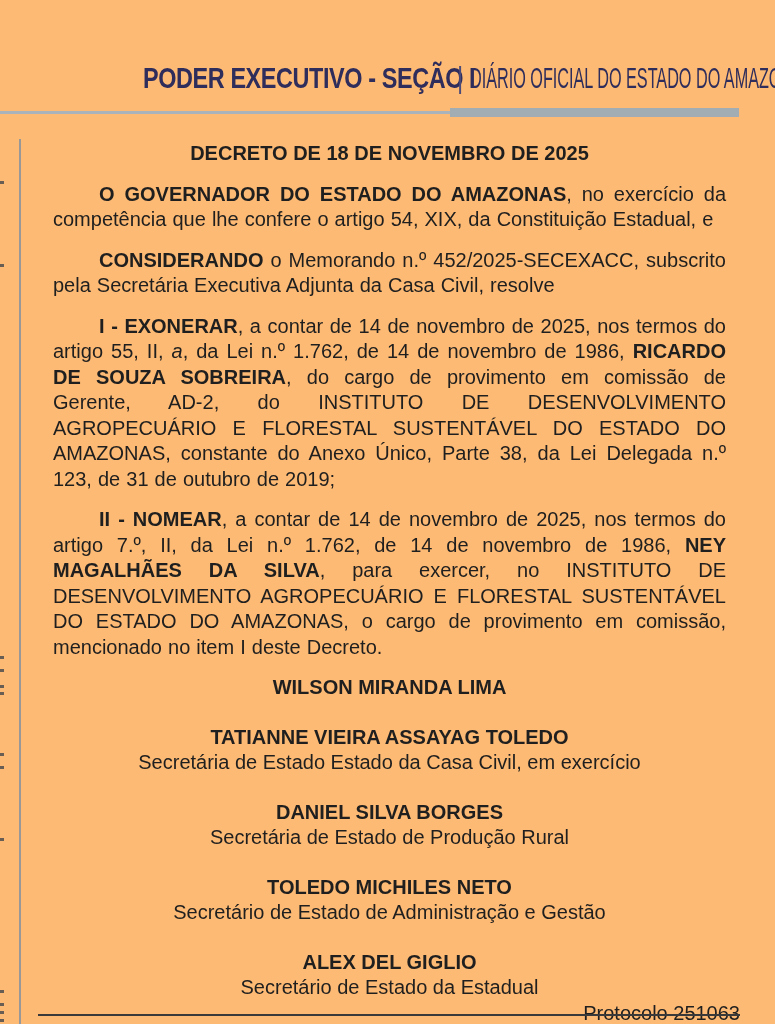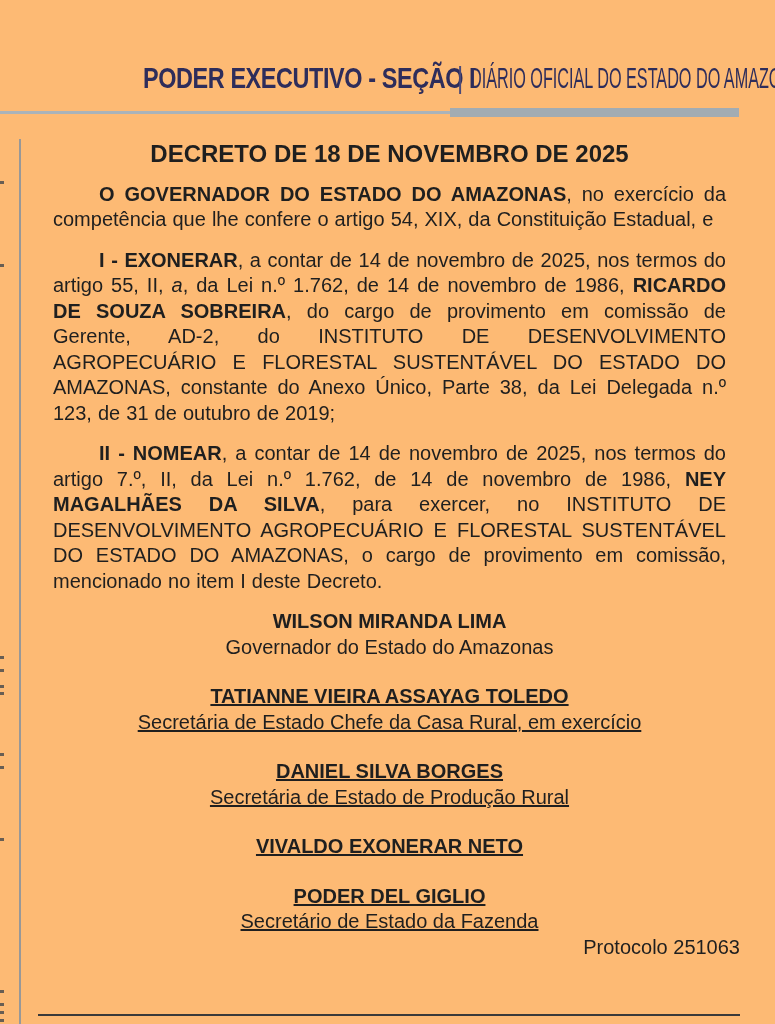--- a/index.html
+++ b/index.html
@@ -54,38 +54,38 @@
   .content {
     position: absolute;
     left: 38px;
     top: 141px;
     width: 703px;
     font-size: 20px;
     line-height: 25.5px;
   }
   .decree-title {
     margin: 0;
-    font-size: 24px;
+    font-size: 20px;
     line-height: 25.5px;
     font-weight: bold;
     text-align: center;
   }
   .body-para {
     margin: 15px;
     text-align: justify;
     text-indent: 46px;
     word-spacing: 0.5px;
   }
   .b { font-weight: bold; }
   .i { font-style: italic; }
 
   
   .signatures { margin-top: 13px; }
   .sig-block { text-align: center; }
-  .sig-block + .sig-block { margin-top: 24px; text-decoration: underline; }
+  .sig-block + .sig-block { margin-top: 24px; }
   .sig-name { font-weight: bold; }
 
   
   .protocol {
     text-align: right;
     font-weight: normal;
     padding-right: 1px;
   }
 </style>
 </head>
@@ -116,43 +116,44 @@
       <div class="edge-speck" style="top: 1003px;"></div>
       <div class="edge-speck" style="top: 1011px;"></div>
       <div class="edge-speck" style="top: 1019px;"></div>
     </div>
 
   <main class="content">
     <h1 class="decree-title">DECRETO DE 18 DE NOVEMBRO DE 2025</h1>
 
     <div id="decree-body">
         <p class="body-para"><span class="b">O GOVERNADOR DO ESTADO DO AMAZONAS</span><span>, no exercício da competência que lhe confere o artigo 54, XIX, da Constituição Estadual, e</span></p>
+        <p class="body-para"><span class="b">CONSIDERANDO</span><span> o Memorando n.º 452/2025-SECEXACC, subscrito pela Secretária Executiva Adjunta da Casa Civil, resolve</span></p>
         <p class="body-para"><span class="b">I - EXONERAR</span><span>, a contar de 14 de novembro de 2025, nos termos do artigo 55, II, </span><span class="i">a</span><span>, da Lei n.º 1.762, de 14 de novembro de 1986, </span><span class="b">RICARDO DE SOUZA SOBREIRA</span><span>, do cargo de provimento em comissão de Gerente, AD-2, do INSTITUTO DE DESENVOLVIMENTO AGROPECUÁRIO E FLORESTAL SUSTENTÁVEL DO ESTADO DO AMAZONAS, constante do Anexo Único, Parte 38, da Lei Delegada n.º 123, de 31 de outubro de 2019;</span></p>
         <p class="body-para"><span class="b">II - NOMEAR</span><span>, a contar de 14 de novembro de 2025, nos termos do artigo 7.º, II, da Lei n.º 1.762, de 14 de novembro de 1986, </span><span class="b">NEY MAGALHÃES DA SILVA</span><span>, para exercer, no INSTITUTO DE DESENVOLVIMENTO AGROPECUÁRIO E FLORESTAL SUSTENTÁVEL DO ESTADO DO AMAZONAS, o cargo de provimento em comissão, mencionado no item I deste Decreto.</span></p>
       </div>
 
     <div class="signatures" id="signature-list">
         <div class="sig-block">
           <div class="sig-name">WILSON MIRANDA LIMA</div>
-          <div class="sig-role">Governador do Estado do Amazonas</div>
         </div>
         <div class="sig-block">
           <div class="sig-name">TATIANNE VIEIRA ASSAYAG TOLEDO</div>
-          <div class="sig-role">Secretária de Estado Chefe da Casa Rural, em exercício</div>
+          <div class="sig-role">Secretária de Estado Estado da Casa Civil, em exercício</div>
         </div>
         <div class="sig-block">
           <div class="sig-name">DANIEL SILVA BORGES</div>
           <div class="sig-role">Secretária de Estado de Produção Rural</div>
         </div>
         <div class="sig-block">
-          <div class="sig-name">VIVALDO EXONERAR NETO</div>
+          <div class="sig-name">TOLEDO MICHILES NETO</div>
+          <div class="sig-role">Secretário de Estado de Administração e Gestão</div>
         </div>
         <div class="sig-block">
-          <div class="sig-name">PODER DEL GIGLIO</div>
-          <div class="sig-role">Secretário de Estado da Fazenda</div>
+          <div class="sig-name">ALEX DEL GIGLIO</div>
+          <div class="sig-role">Secretário de Estado da Estadual</div>
         </div>
       </div>
 
     <div class="protocol">Protocolo 251063</div>
   </main>
 
   <div class="bottom-rule"></div>
 
 </div>
 

